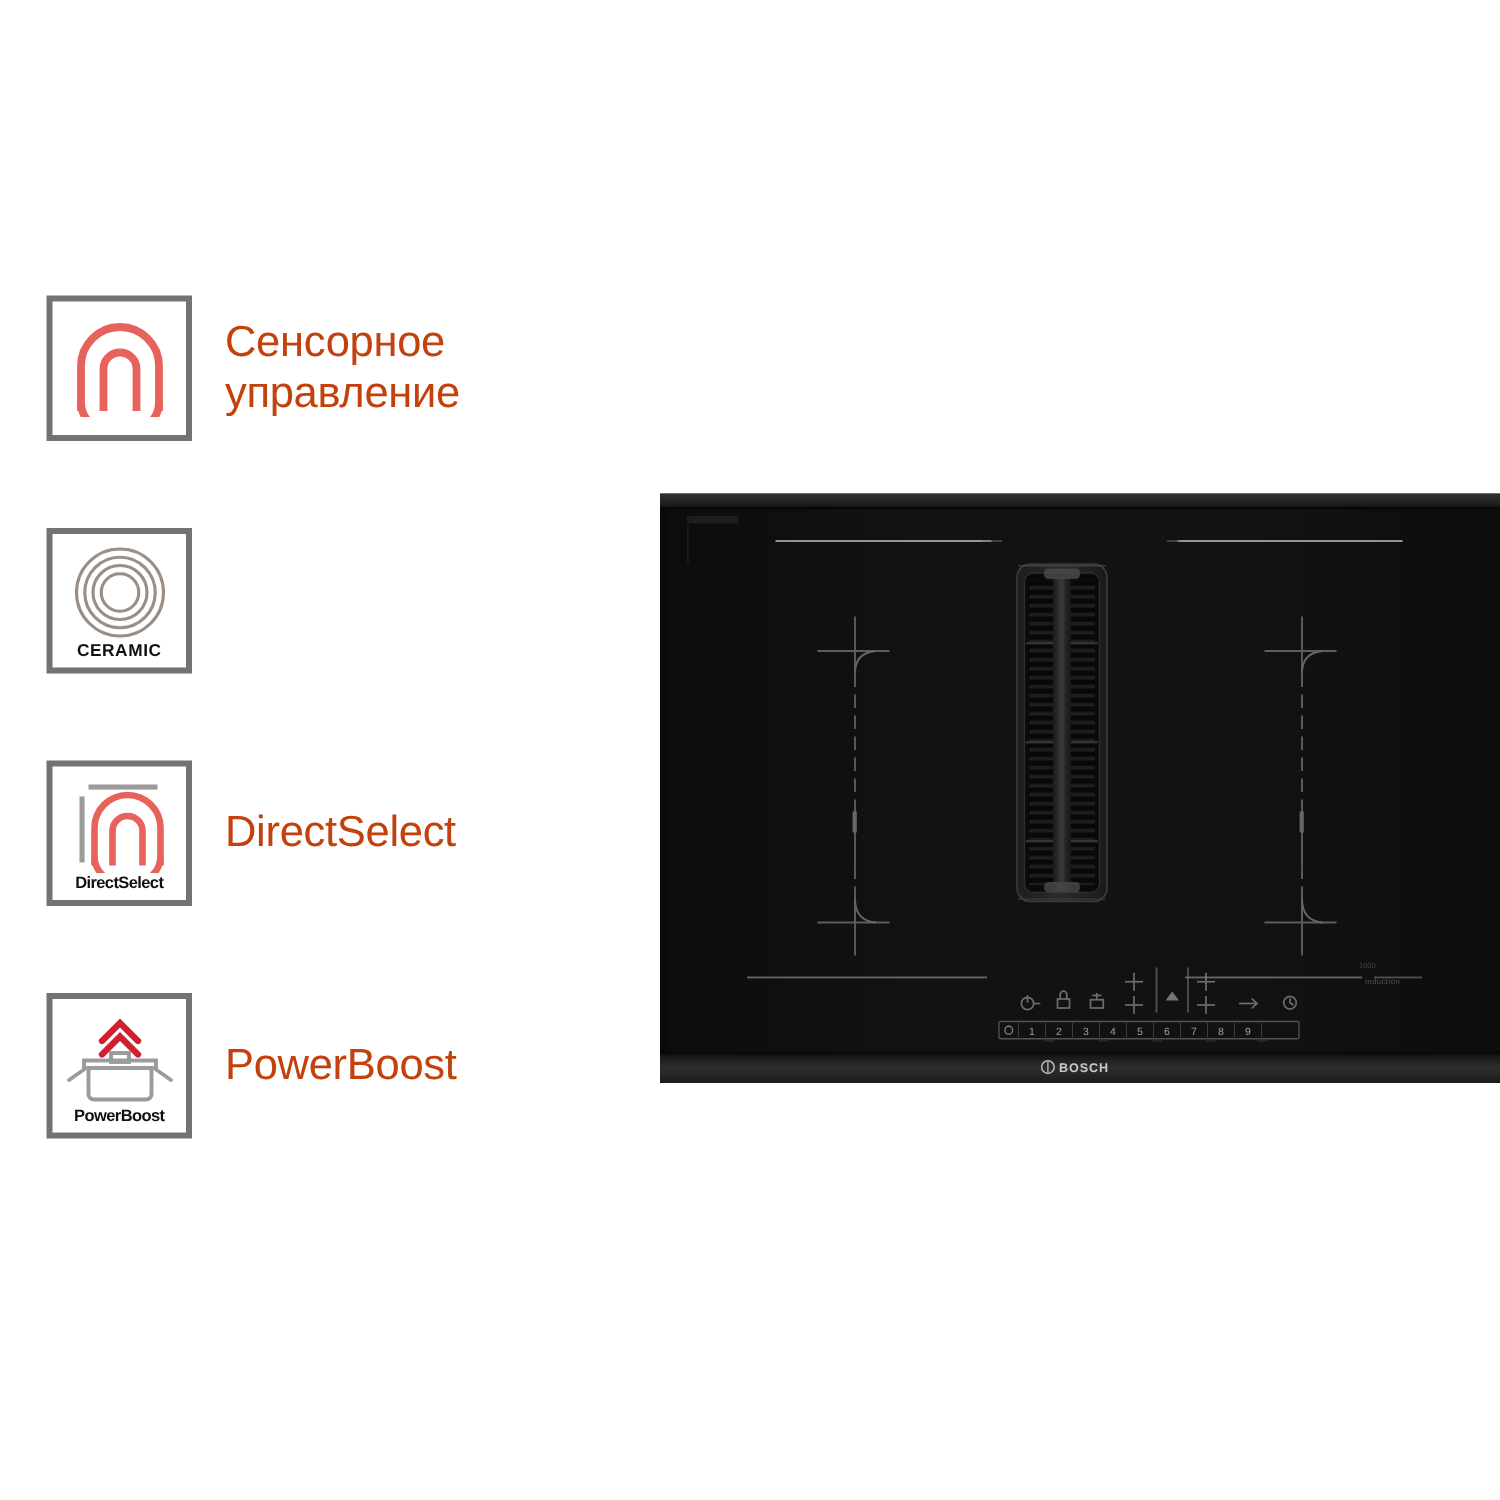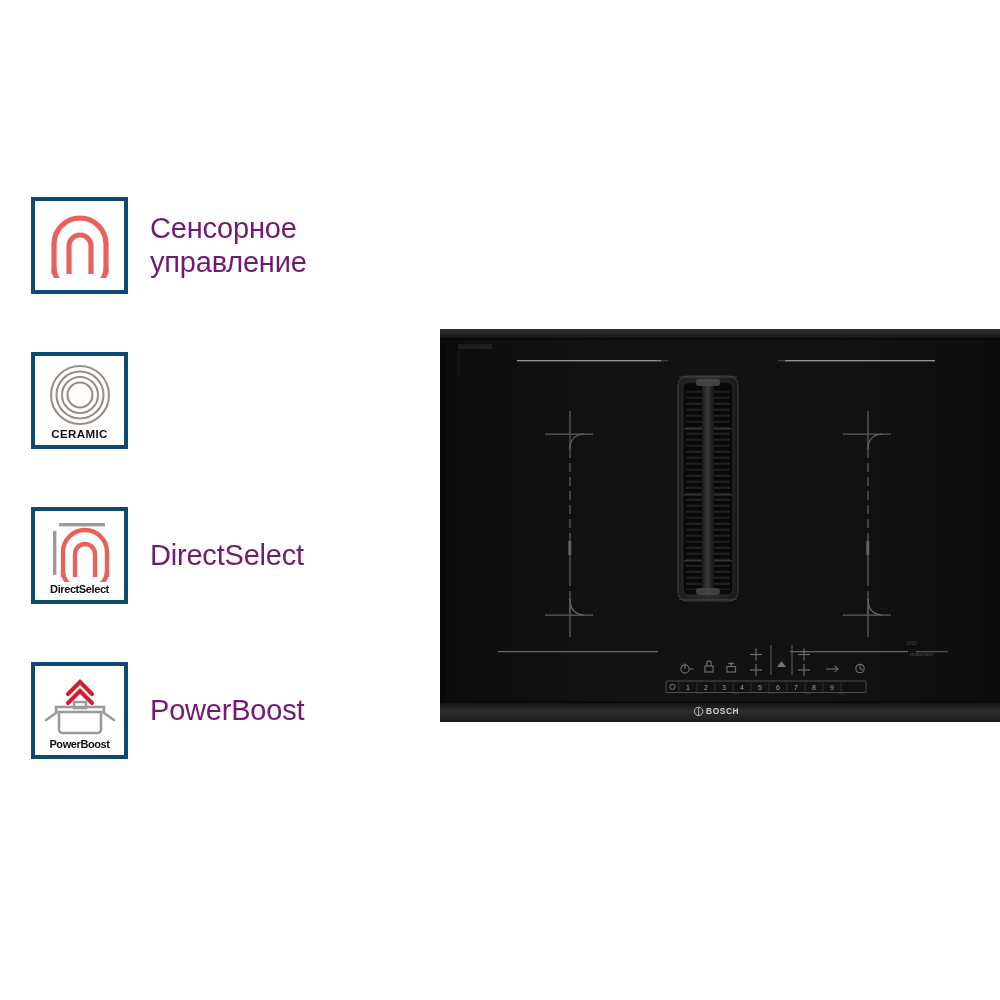--- a/index.html
+++ b/index.html
@@ -26,34 +26,34 @@
   .feature-row {
     display: flex;
     align-items: center;
     height: 100px;
     margin-bottom: 55px;
   }
   .feature-badge {
     width: 97px;
     height: 97px;
     box-sizing: border-box;
-    border: 4px solid #0c4a6e;
+    border: 4px solid #737373;
     background: #ffffff;
     flex: 0 0 auto;
     position: relative;
     display: flex;
     flex-direction: column;
     align-items: center;
     justify-content: center;
   }
   .feature-label {
     margin-left: 22px;
     font-size: 29px;
     line-height: 34px;
-    color: #701a75;
+    color: #c2410c;
     letter-spacing: -0.2px;
     white-space: pre-line;
   }
 
   .badge-caption {
     position: absolute;
     bottom: 5px;
     left: 0;
     right: 0;
     text-align: center;

